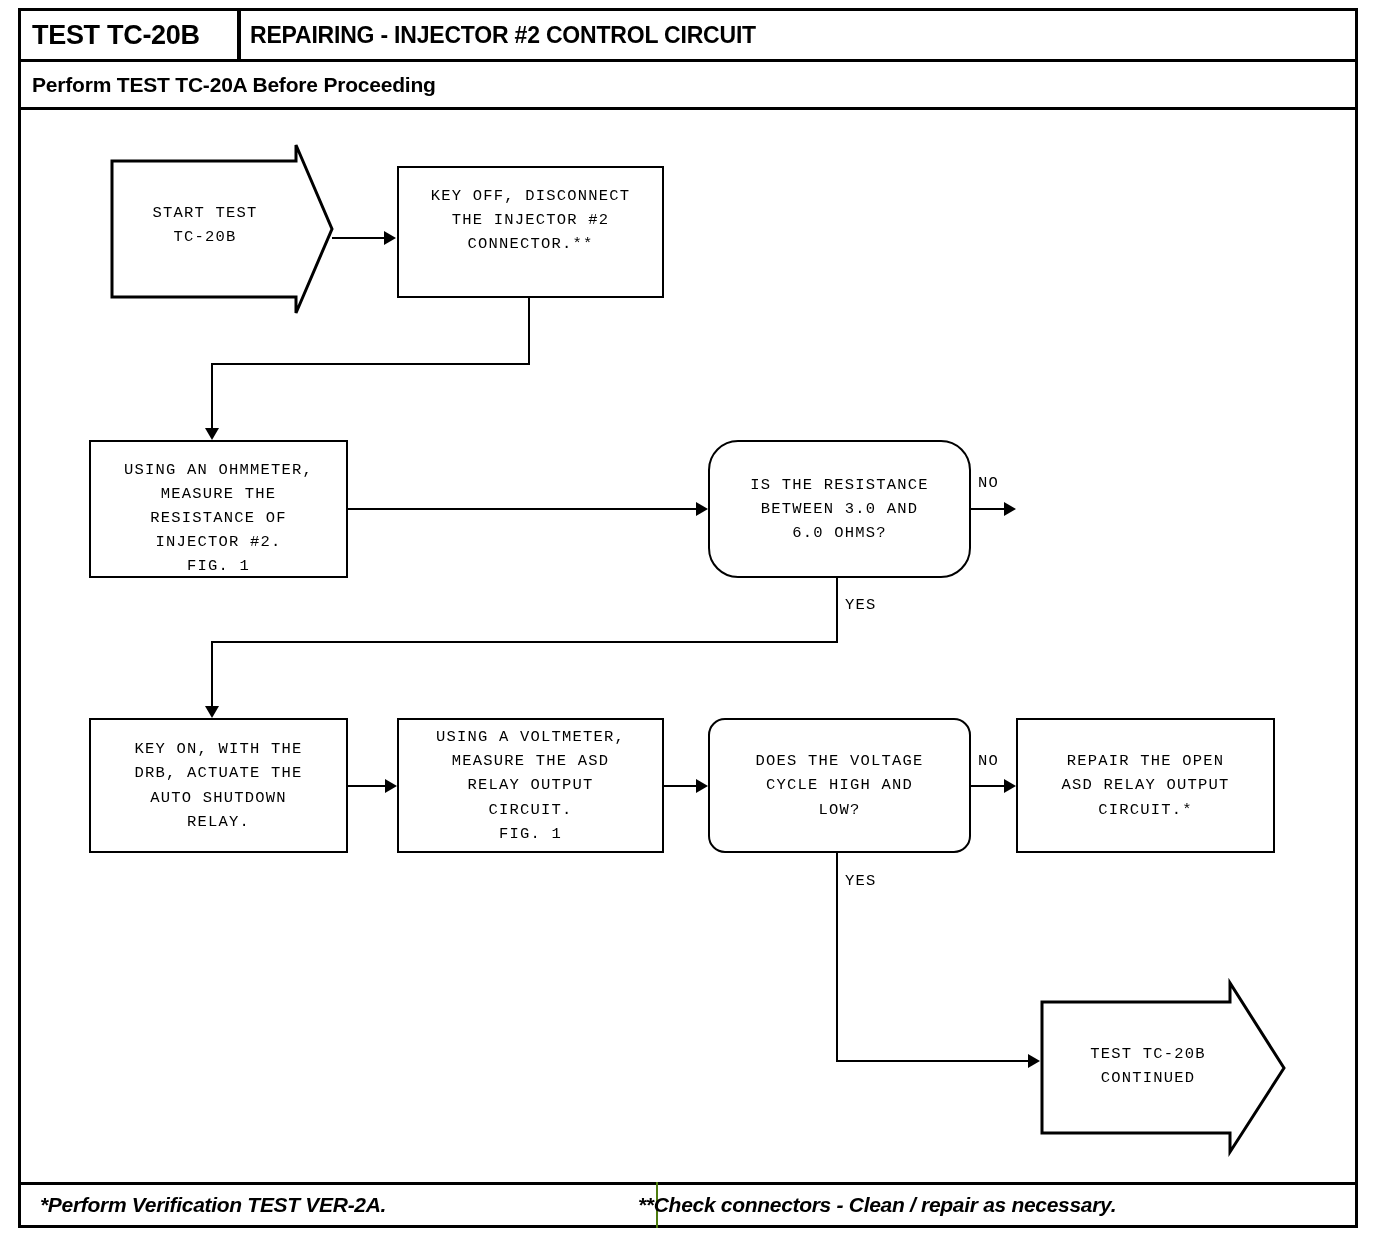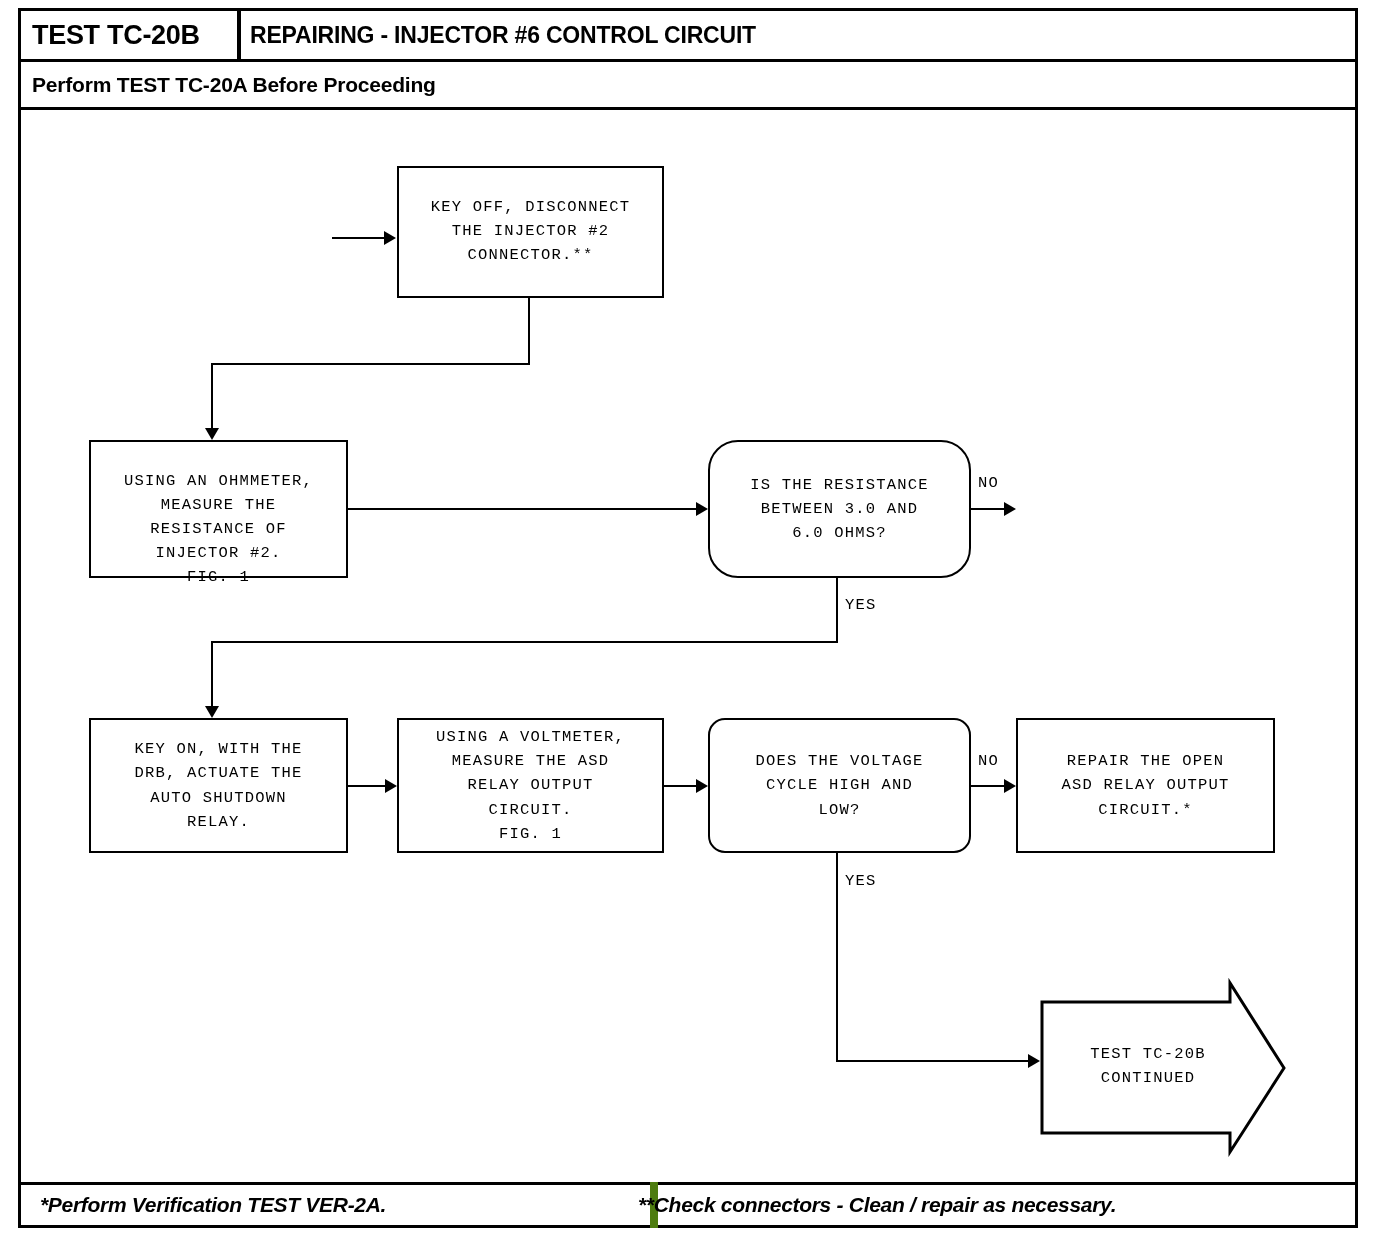--- a/index.html
+++ b/index.html
@@ -63,41 +63,41 @@
     box-sizing:border-box;
     border-top:3px solid #000;
   }
   .footer-cell{
     position:absolute;top:1182px;height:46px;
     display:flex;align-items:center;
     font-size:21px;font-weight:bold;font-style:italic;
     letter-spacing:-0.3px;
   }
   .footer-left{left:18px;width:640px;padding-left:22px;box-sizing:border-box;
-    border-right:8px solid #4d7c0f;height:46px;}
+    border-right:2px solid #4d7c0f;height:46px;}
   .footer-right{left:620px;width:698px;padding-left:18px;box-sizing:border-box;}
 
   
   .fbox{
     position:absolute;
     border:2px solid #000;
     box-sizing:border-box;
     background:#fff;
     display:flex;
     align-items:center;
     justify-content:center;
     text-align:center;
     font-family:"Liberation Mono","DejaVu Sans Mono",monospace;
     font-size:15.5px;
     line-height:1.55;
     letter-spacing:1.2px;
     white-space:pre-line;
     padding:0 6px;
   }
-  .fbox.topalign{align-items:flex-start;padding-top:27px;}
+  .fbox.topalign{align-items:flex-start;padding-top:16px;}
 
   
   .arrowbox{position:absolute;}
   .arrowbox svg{display:block;overflow:visible;}
   .arrowbox .alabel{
     position:absolute;
     font-family:"Liberation Mono","DejaVu Sans Mono",monospace;
     font-size:15.5px;
     line-height:1.55;
     letter-spacing:1.2px;
@@ -133,23 +133,30 @@
 <body>
 
 <div id="page">
 
   <div class="frame"></div>
 
   <div class="hdr-row1"></div>
   <div class="hdr-code">
     <span>TEST TC-20B</span>
   </div>
-  <div class="hdr-title">REPAIRING - INJECTOR #6 CONTROL CIRCUIT</div>
+  <div class="hdr-title">REPAIRING - INJECTOR #2 CONTROL CIRCUIT</div>
   <div class="hdr-row2">Perform TEST TC-20A Before Proceeding</div>
 
+  <div class="arrowbox" style="left:110px;top:143px;width:224px;height:172px;">
+    <svg width="224" height="172" viewBox="0 0 224 172">
+      <polygon points="2,18 186,18 186,2 222,86 186,170 186,154 2,154" fill="#ffffff" stroke="#000000" stroke-width="3"></polygon>
+    </svg>
+    <div class="alabel" style="left:10px;top:58px;width:170px;">START TEST
+TC-20B</div>
+  </div>
 
   <div class="conn h" style="left:332px;top:237px;width:52px;"></div>
   <div class="arrowhead right" style="left:384px;top:231px;"></div>
 
   <div class="fbox topalign" style="left:397px;top:166px;width:267px;height:132px;">KEY OFF, DISCONNECT
 THE INJECTOR #2
 CONNECTOR.**</div>
 
   <div class="conn v" style="left:528px;top:298px;height:66px;"></div>
   <div class="conn h" style="left:211px;top:363px;width:319px;"></div>

